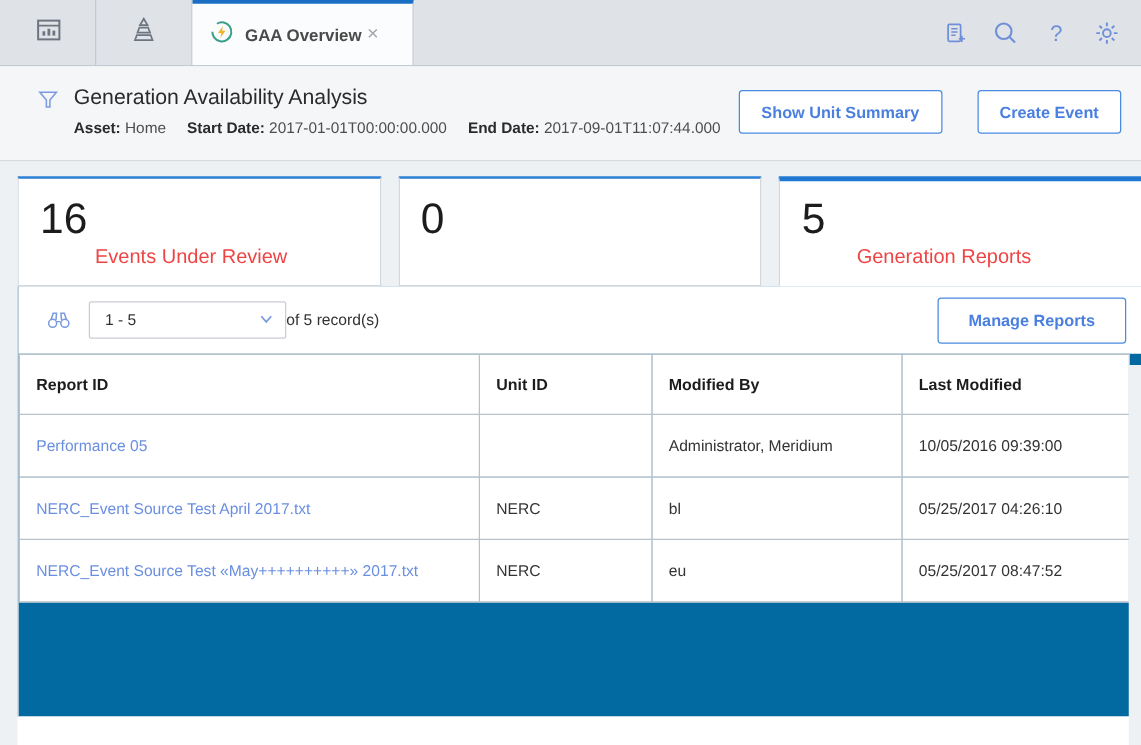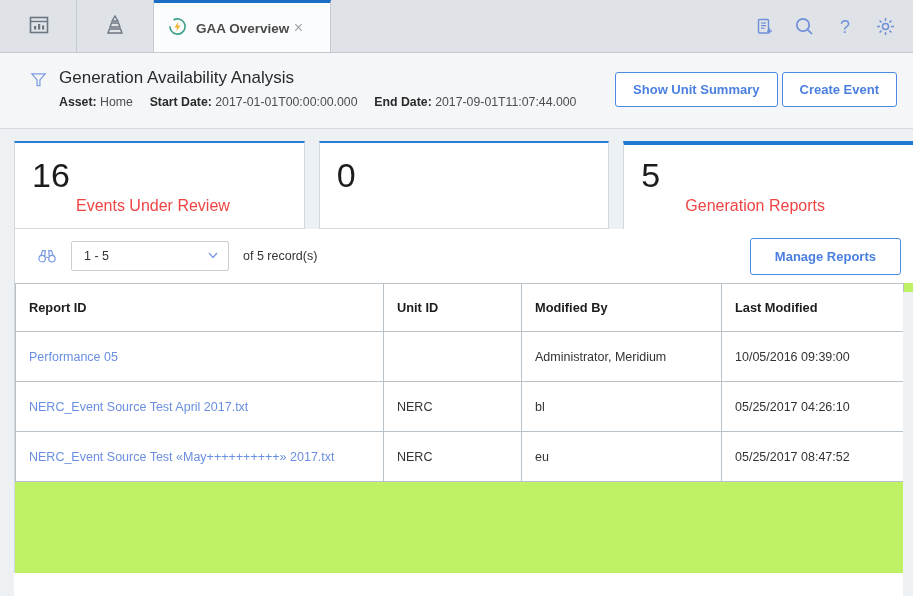--- a/index.html
+++ b/index.html
@@ -90,21 +90,21 @@
     line-height: 22px;
     margin-bottom: 6px;
   }
   .hdr-meta {
     font-size: 12.3px;
     color: #4d4d4d;
     white-space: nowrap;
   }
   .hdr-meta b { font-weight: bold; color: #2a2a2a; }
   .hdr-meta .sep { display: inline-block; width: 10px; }
-  .hdr-buttons { display: flex; gap: 4px; margin-top: 5px; }
+  .hdr-buttons { display: flex; gap: 28px; margin-top: 5px; }
   .btn-outline {
     background: #ffffff;
     border: 1px solid #4a8ae0;
     border-radius: 3px;
     color: #4a7fe0;
     font-size: 13px;
     font-weight: bold;
     padding: 9px 17px;
     cursor: pointer;
     white-space: nowrap;
@@ -144,21 +144,21 @@
   }
   .card-label {
     font-size: 16px;
     color: #ef4444;
     margin-top: 4px;
     margin-left: 44px;
   }
 
   
   .grid-wrap {
-    background: #bef264;
+    background: #0369a1;
     border-left: 1px solid #d3d8dd;
     margin-left: 14px;
     padding: 0;
     height: 344px;
   }
   .grid-toolbar {
     height: 54px;
     display: flex;
     align-items: center;
     padding: 0 12px 0 10px;
@@ -175,21 +175,20 @@
     align-items: center;
     padding: 0 8px 0 12px;
     font-size: 12.5px;
     color: #333;
     cursor: pointer;
   }
   .select-box .sel-val { flex: 1; }
   .rec-text {
     font-size: 12.5px;
     color: #333;
-    margin-left: 14px;
   }
   .toolbar-spacer { flex: 1; }
   .btn-manage {
     background: #ffffff;
     border: 1px solid #4a8ae0;
     border-radius: 3px;
     color: #4a7fe0;
     font-size: 13px;
     font-weight: bold;
     padding: 10px 24px;

